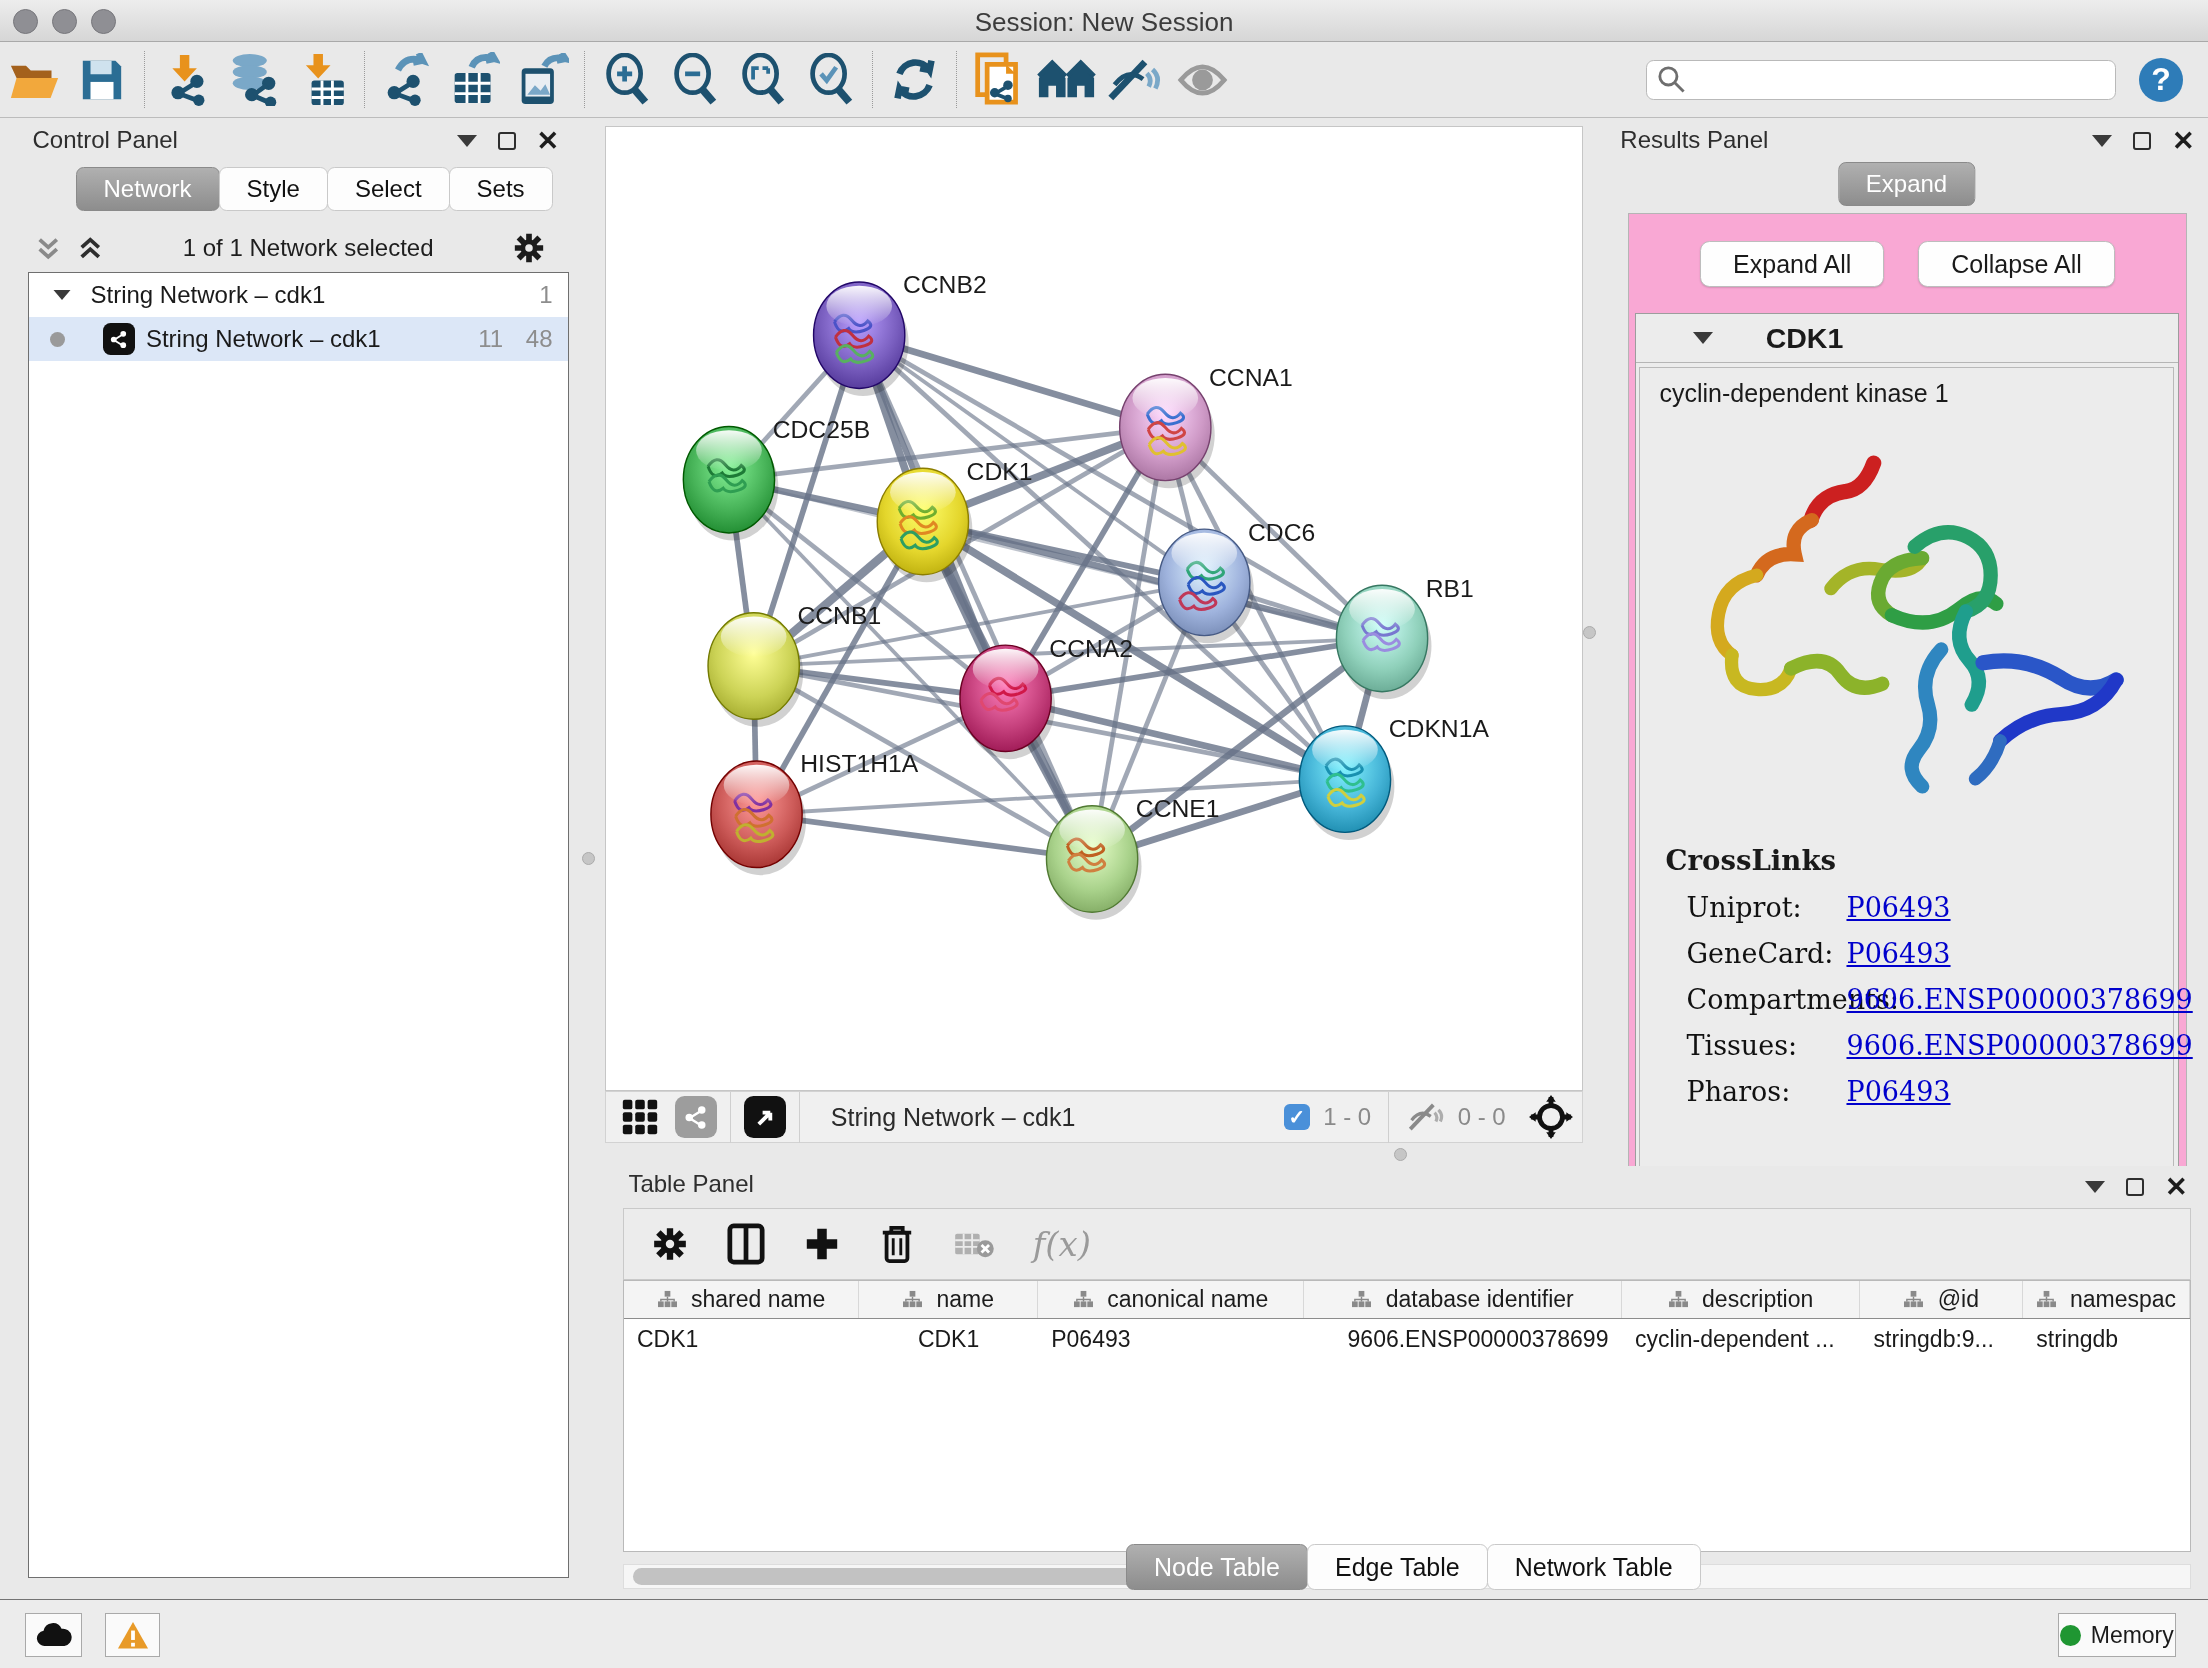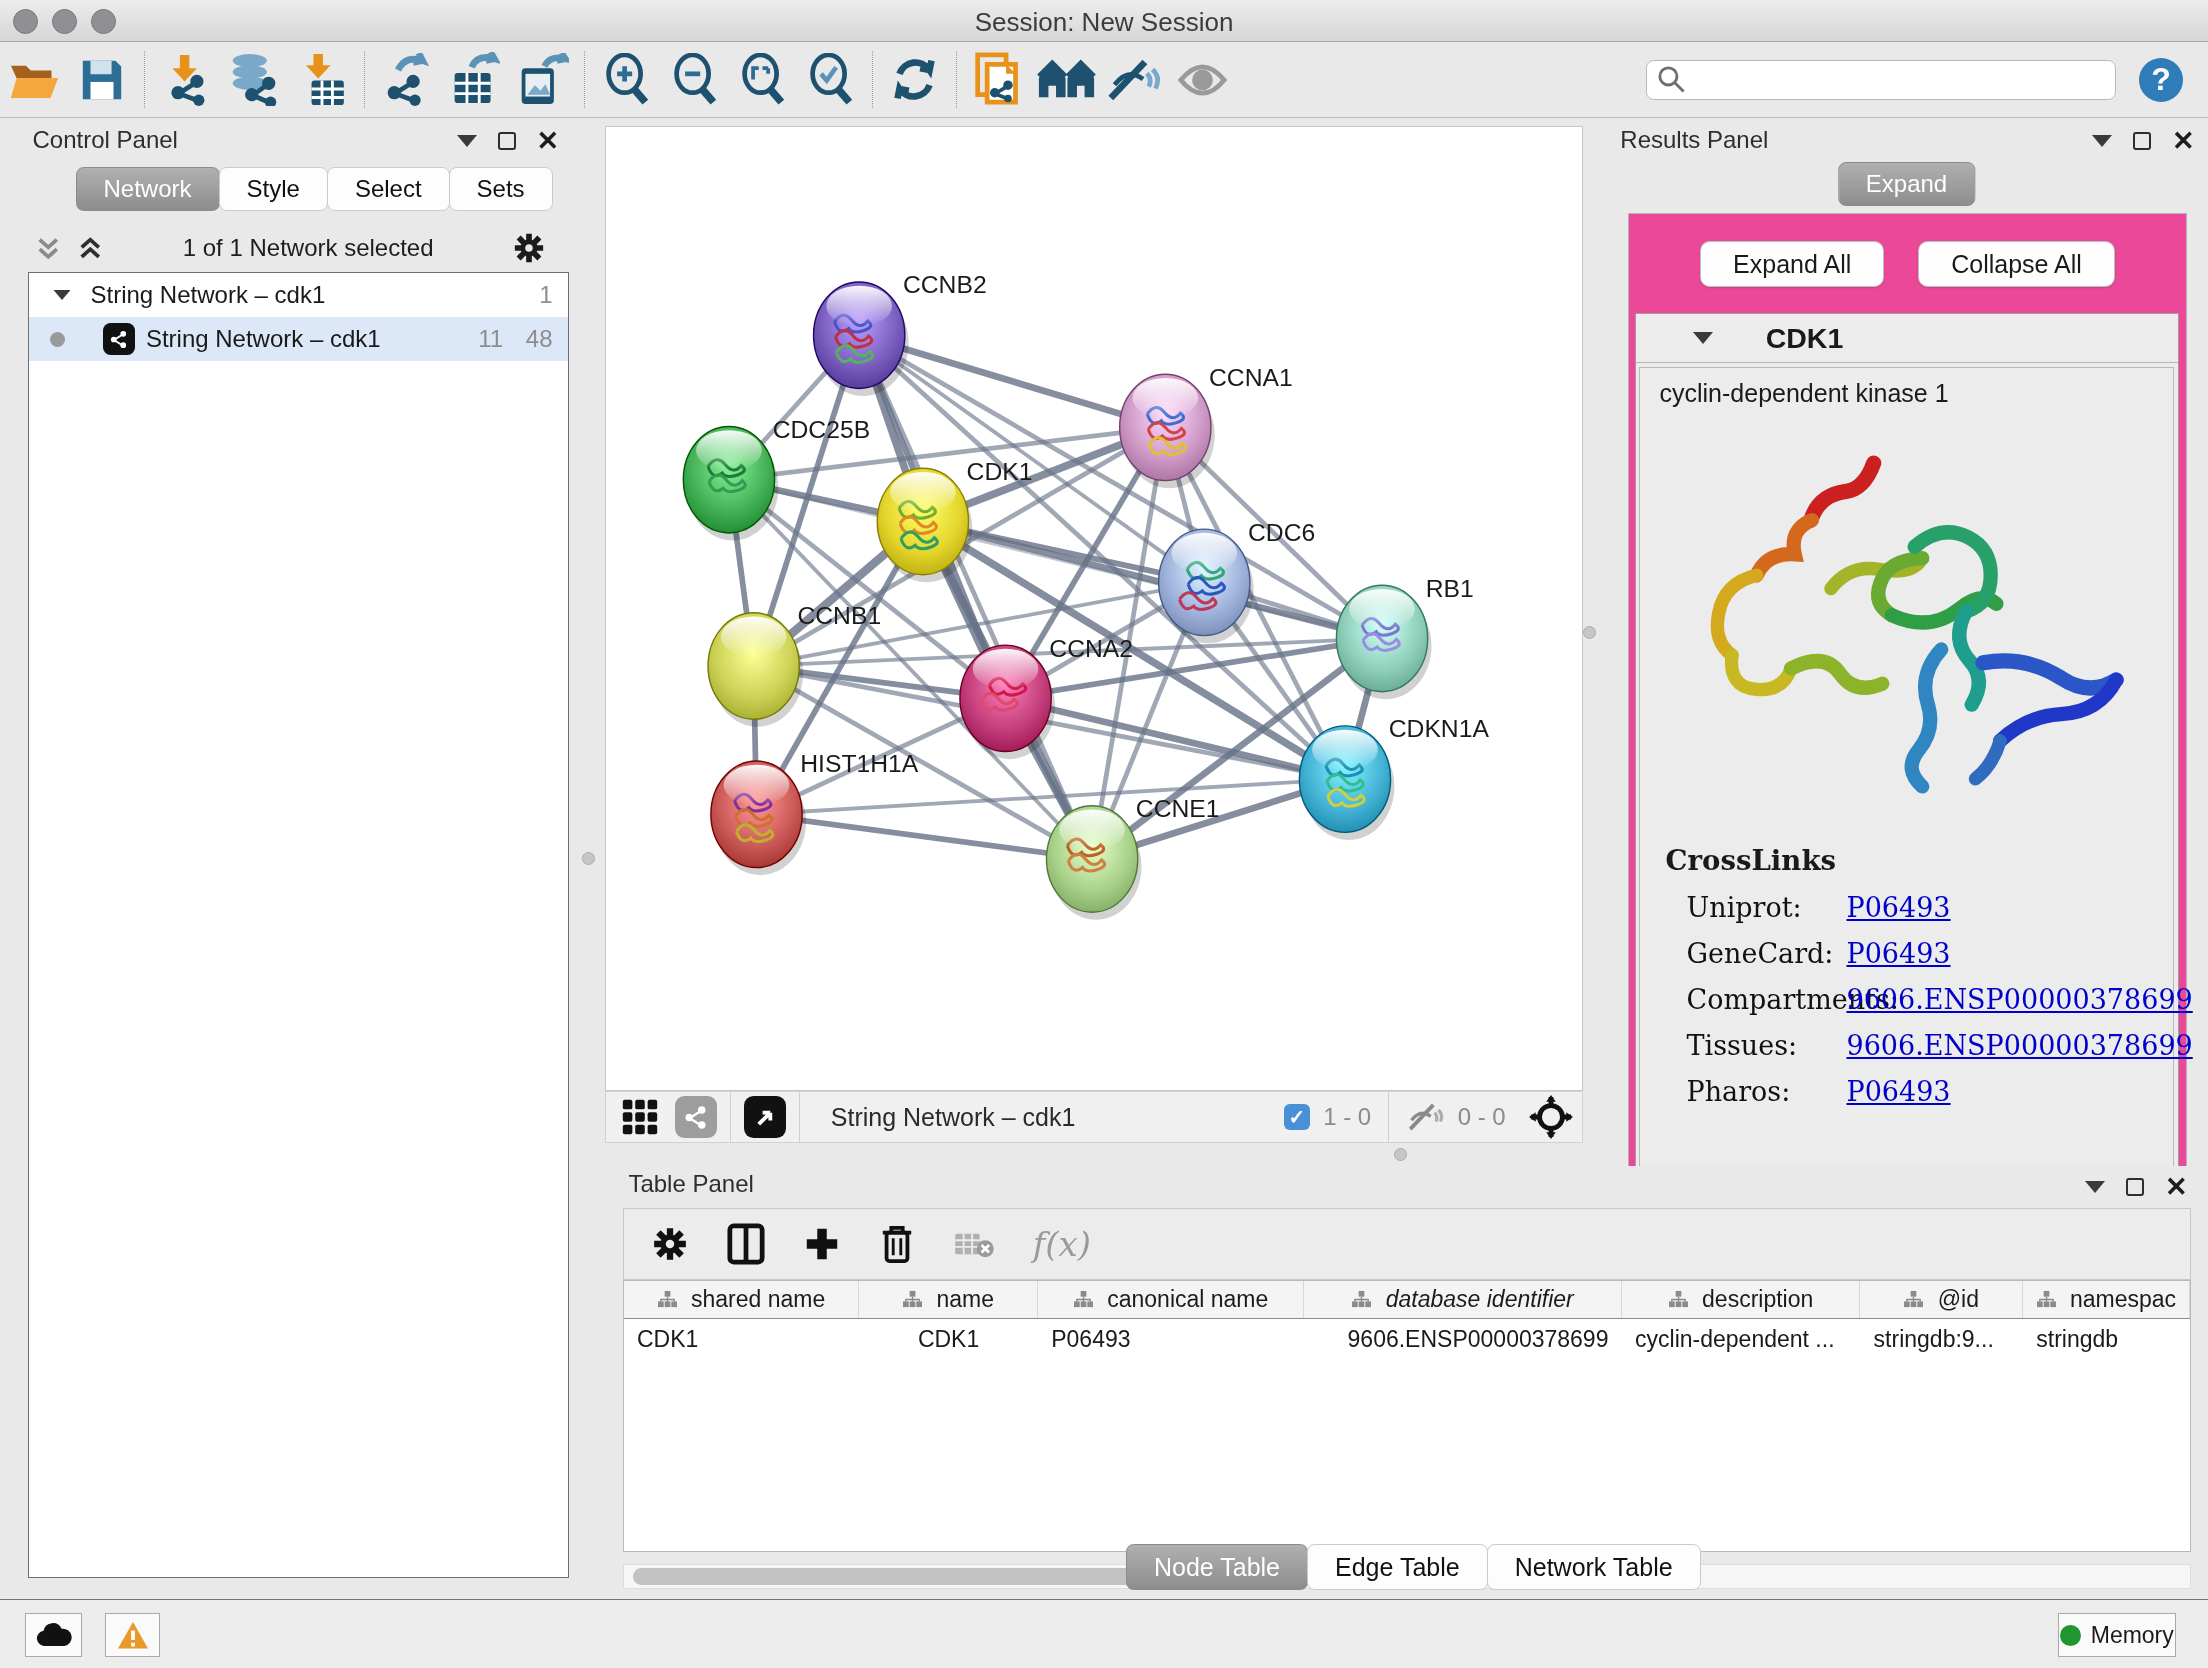--- a/index.html
+++ b/index.html
@@ -68,21 +68,21 @@
     font-size:20px; font-weight:bold; display:flex; align-items:center; justify-content:center; }
 
   .splitter-dot { width:13.3px; height:13.3px; border-radius:50%; background:#c6c6c6;
     border:1px solid #ababab; }
 
   
   #results-panel { left:1607px; top:118px; width:601px; height:1481px; background:#e9e9e9; }
   #rp-header { left:13.3px; top:7.6px; }
   #rp-ctrls { right:13.3px; top:9.5px; }
   #rp-tab { left:50%; transform:translateX(-50%); top:44px; }
-  #rp-outer { left:21px; top:95px; width:559px; height:1016px; background:#ec4899;
+  #rp-outer { left:21px; top:95px; width:559px; height:1016px; background:#f9a8d4;
     border:1.9px solid #b5b5b5; }
   #rp-buttons { left:0; top:27px; width:100%; display:flex; justify-content:center; gap:34px; }
   .rp-btn { height:46px; padding:0 32px; background:#fefefe; border:1px solid #bdbdbd;
     border-radius:9.5px; font-size:25px; display:flex; align-items:center; box-shadow:0 1px 1.9px rgba(0,0,0,.15); }
   #rp-section { left:5.7px; top:99px; width:544px; height:885px; border:1px solid #9d9d9d; background:#ececec; }
   #rp-gene-head { left:0; top:0; width:100%; height:49px; display:flex; align-items:center; gap:53px;
     padding-left:57px; border-bottom:1px solid #b5b5b5; }
   #rp-gene-symbol { font-size:28.5px; font-weight:bold; }
   #rp-inner { left:3.8px; top:53px; width:535px; height:826px; border:1px solid #b9b9b9; background:#ececec; }
   #rp-desc { left:19px; top:11.4px; font-size:25px; }
@@ -751,21 +751,21 @@
         <div class="th" style="width: 267px;">
           <svg width="21" height="19" viewBox="0 0 22 20">
             <rect x="8" y="1" width="6" height="6" fill="#8a8a8a"></rect>
             <rect x="1" y="12" width="6" height="6" fill="#8a8a8a"></rect>
             <rect x="8" y="12" width="6" height="6" fill="#8a8a8a"></rect>
             <rect x="15" y="12" width="6" height="6" fill="#8a8a8a"></rect>
             <path d="M11 7 v3 M4 12 v-2 h14 v2 M11 9 v3" stroke="#8a8a8a" stroke-width="1.5" fill="none"></path>
           </svg>
           <span>canonical name</span>
         </div>
-        <div class="th" style="width: 318px; font-style: italic;">
+        <div class="th" style="width: 318px;">
           <svg width="21" height="19" viewBox="0 0 22 20">
             <rect x="8" y="1" width="6" height="6" fill="#8a8a8a"></rect>
             <rect x="1" y="12" width="6" height="6" fill="#8a8a8a"></rect>
             <rect x="8" y="12" width="6" height="6" fill="#8a8a8a"></rect>
             <rect x="15" y="12" width="6" height="6" fill="#8a8a8a"></rect>
             <path d="M11 7 v3 M4 12 v-2 h14 v2 M11 9 v3" stroke="#8a8a8a" stroke-width="1.5" fill="none"></path>
           </svg>
           <span>database identifier</span>
         </div>
         <div class="th" style="width: 239px;">

